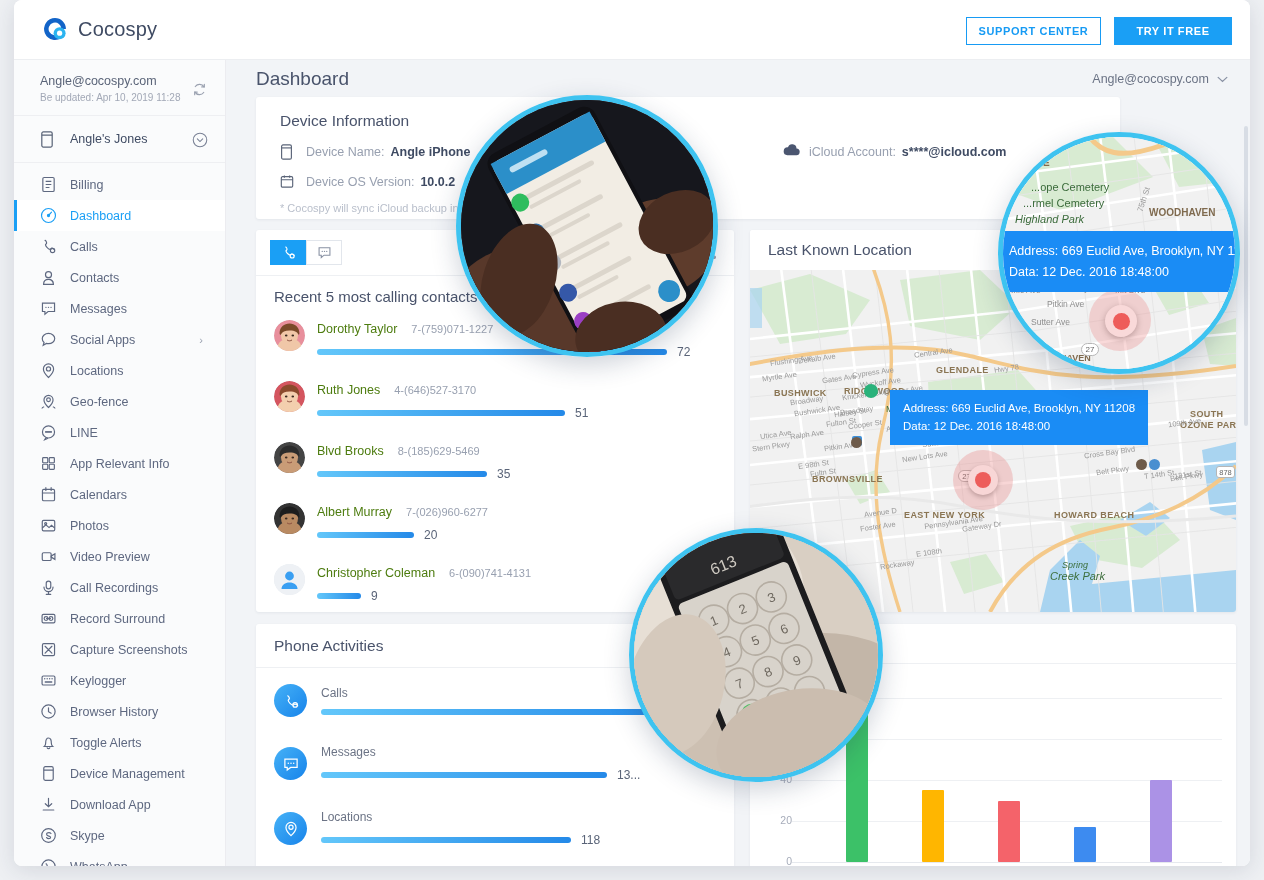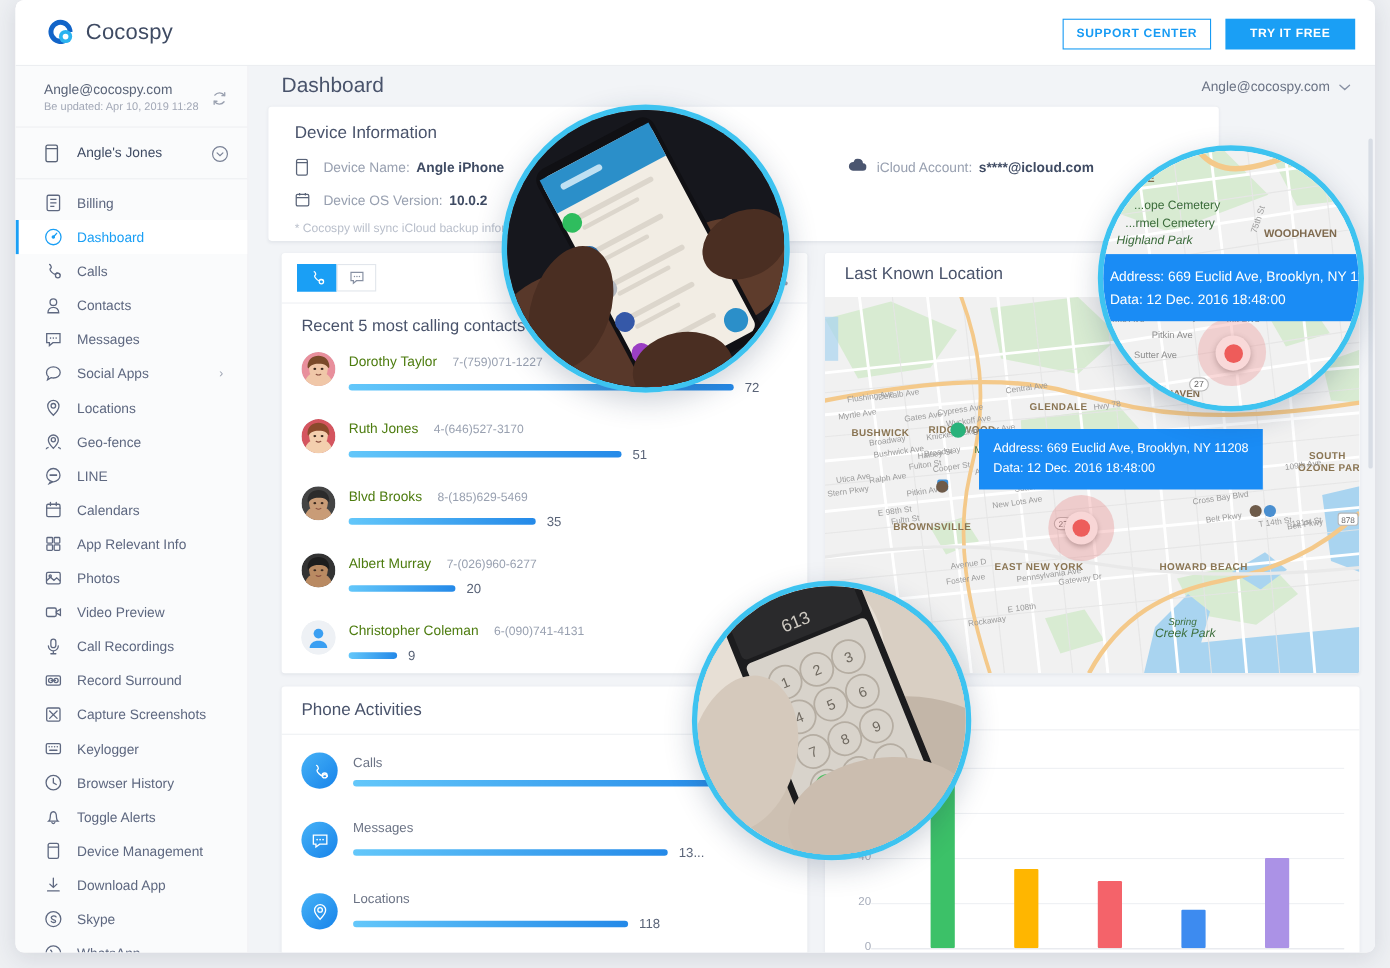--- a/index.html
+++ b/index.html
@@ -114,21 +114,21 @@
     font-size: 12.5px; color: #6b7385; cursor: pointer;
     display: flex; align-items: center; gap: 8px;
   }
   .card {
     position: absolute;
     background: #fff;
     border-radius: 3px;
     box-shadow: 0 1px 3px rgba(40,50,80,0.07);
   }
   
-  #card-device { left: 18px; top: 37px; width: 864px; height: 122px; }
+  #card-device { left: 30px; top: 37px; width: 864px; height: 122px; }
   .card-title { font-size: 15.5px; color: #49536b; }
   .info-line { display: flex; align-items: center; font-size: 12.5px; }
   .info-label { color: #98a0b0; }
   .info-value { color: #3f4b63; font-weight: bold; margin-left: 6px; }
   .info-ico { width: 17px; height: 16px; color: #5a6478; margin-right: 9px; display:flex; }
   .note { font-size: 11px; color: #b9bfcb; }
   
   #card-contacts { left: 30px; top: 170px; width: 478px; height: 382px; }
   .tabs-row {
     height: 46px; border-bottom: 1px solid #eef0f3;
@@ -332,36 +332,36 @@
                 <circle cx="9" cy="8.4" r="6.4"></circle>
                 <path d="M5.4 8.4h7.2" stroke-width="1.8"></path>
                 <path d="M6.2 14.6L5 16.6l3.4-1.6"></path>
               </svg>
             </span>
             <span class="lbl">LINE</span>
           </div>
           <div class="nav-item">
             <span class="ico">
               <svg width="17" height="17" viewBox="0 0 18 18" fill="none" stroke="#5e6880" stroke-width="1.25">
-                <rect x="2.6" y="3.6" width="12.8" height="12" rx="1.4"></rect>
-                <path d="M2.6 7.4h12.8M6.2 1.8v3M11.8 1.8v3" stroke-linecap="round"></path>
-              </svg>
-            </span>
-            <span class="lbl">Calendars</span>
-          </div>
-          <div class="nav-item">
-            <span class="ico">
-              <svg width="17" height="17" viewBox="0 0 18 18" fill="none" stroke="#5e6880" stroke-width="1.25">
                 <rect x="2.8" y="2.8" width="5.4" height="5.4" rx=".8"></rect>
                 <rect x="9.8" y="2.8" width="5.4" height="5.4" rx=".8"></rect>
                 <rect x="2.8" y="9.8" width="5.4" height="5.4" rx=".8"></rect>
                 <rect x="9.8" y="9.8" width="5.4" height="5.4" rx=".8"></rect>
               </svg>
             </span>
             <span class="lbl">App Relevant Info</span>
+          </div>
+          <div class="nav-item">
+            <span class="ico">
+              <svg width="17" height="17" viewBox="0 0 18 18" fill="none" stroke="#5e6880" stroke-width="1.25">
+                <rect x="2.6" y="3.6" width="12.8" height="12" rx="1.4"></rect>
+                <path d="M2.6 7.4h12.8M6.2 1.8v3M11.8 1.8v3" stroke-linecap="round"></path>
+              </svg>
+            </span>
+            <span class="lbl">Calendars</span>
           </div>
           <div class="nav-item">
             <span class="ico">
               <svg width="17" height="17" viewBox="0 0 18 18" fill="none" stroke="#5e6880" stroke-width="1.25">
                 <rect x="2.4" y="3.6" width="13.2" height="11" rx="1.4"></rect>
                 <path d="M2.4 11.6l3.8-3.4 3.4 3 2.6-2.4 3.4 3"></path>
                 <circle cx="6" cy="7" r="1.1"></circle>
               </svg>
             </span>
             <span class="lbl">Photos</span>

